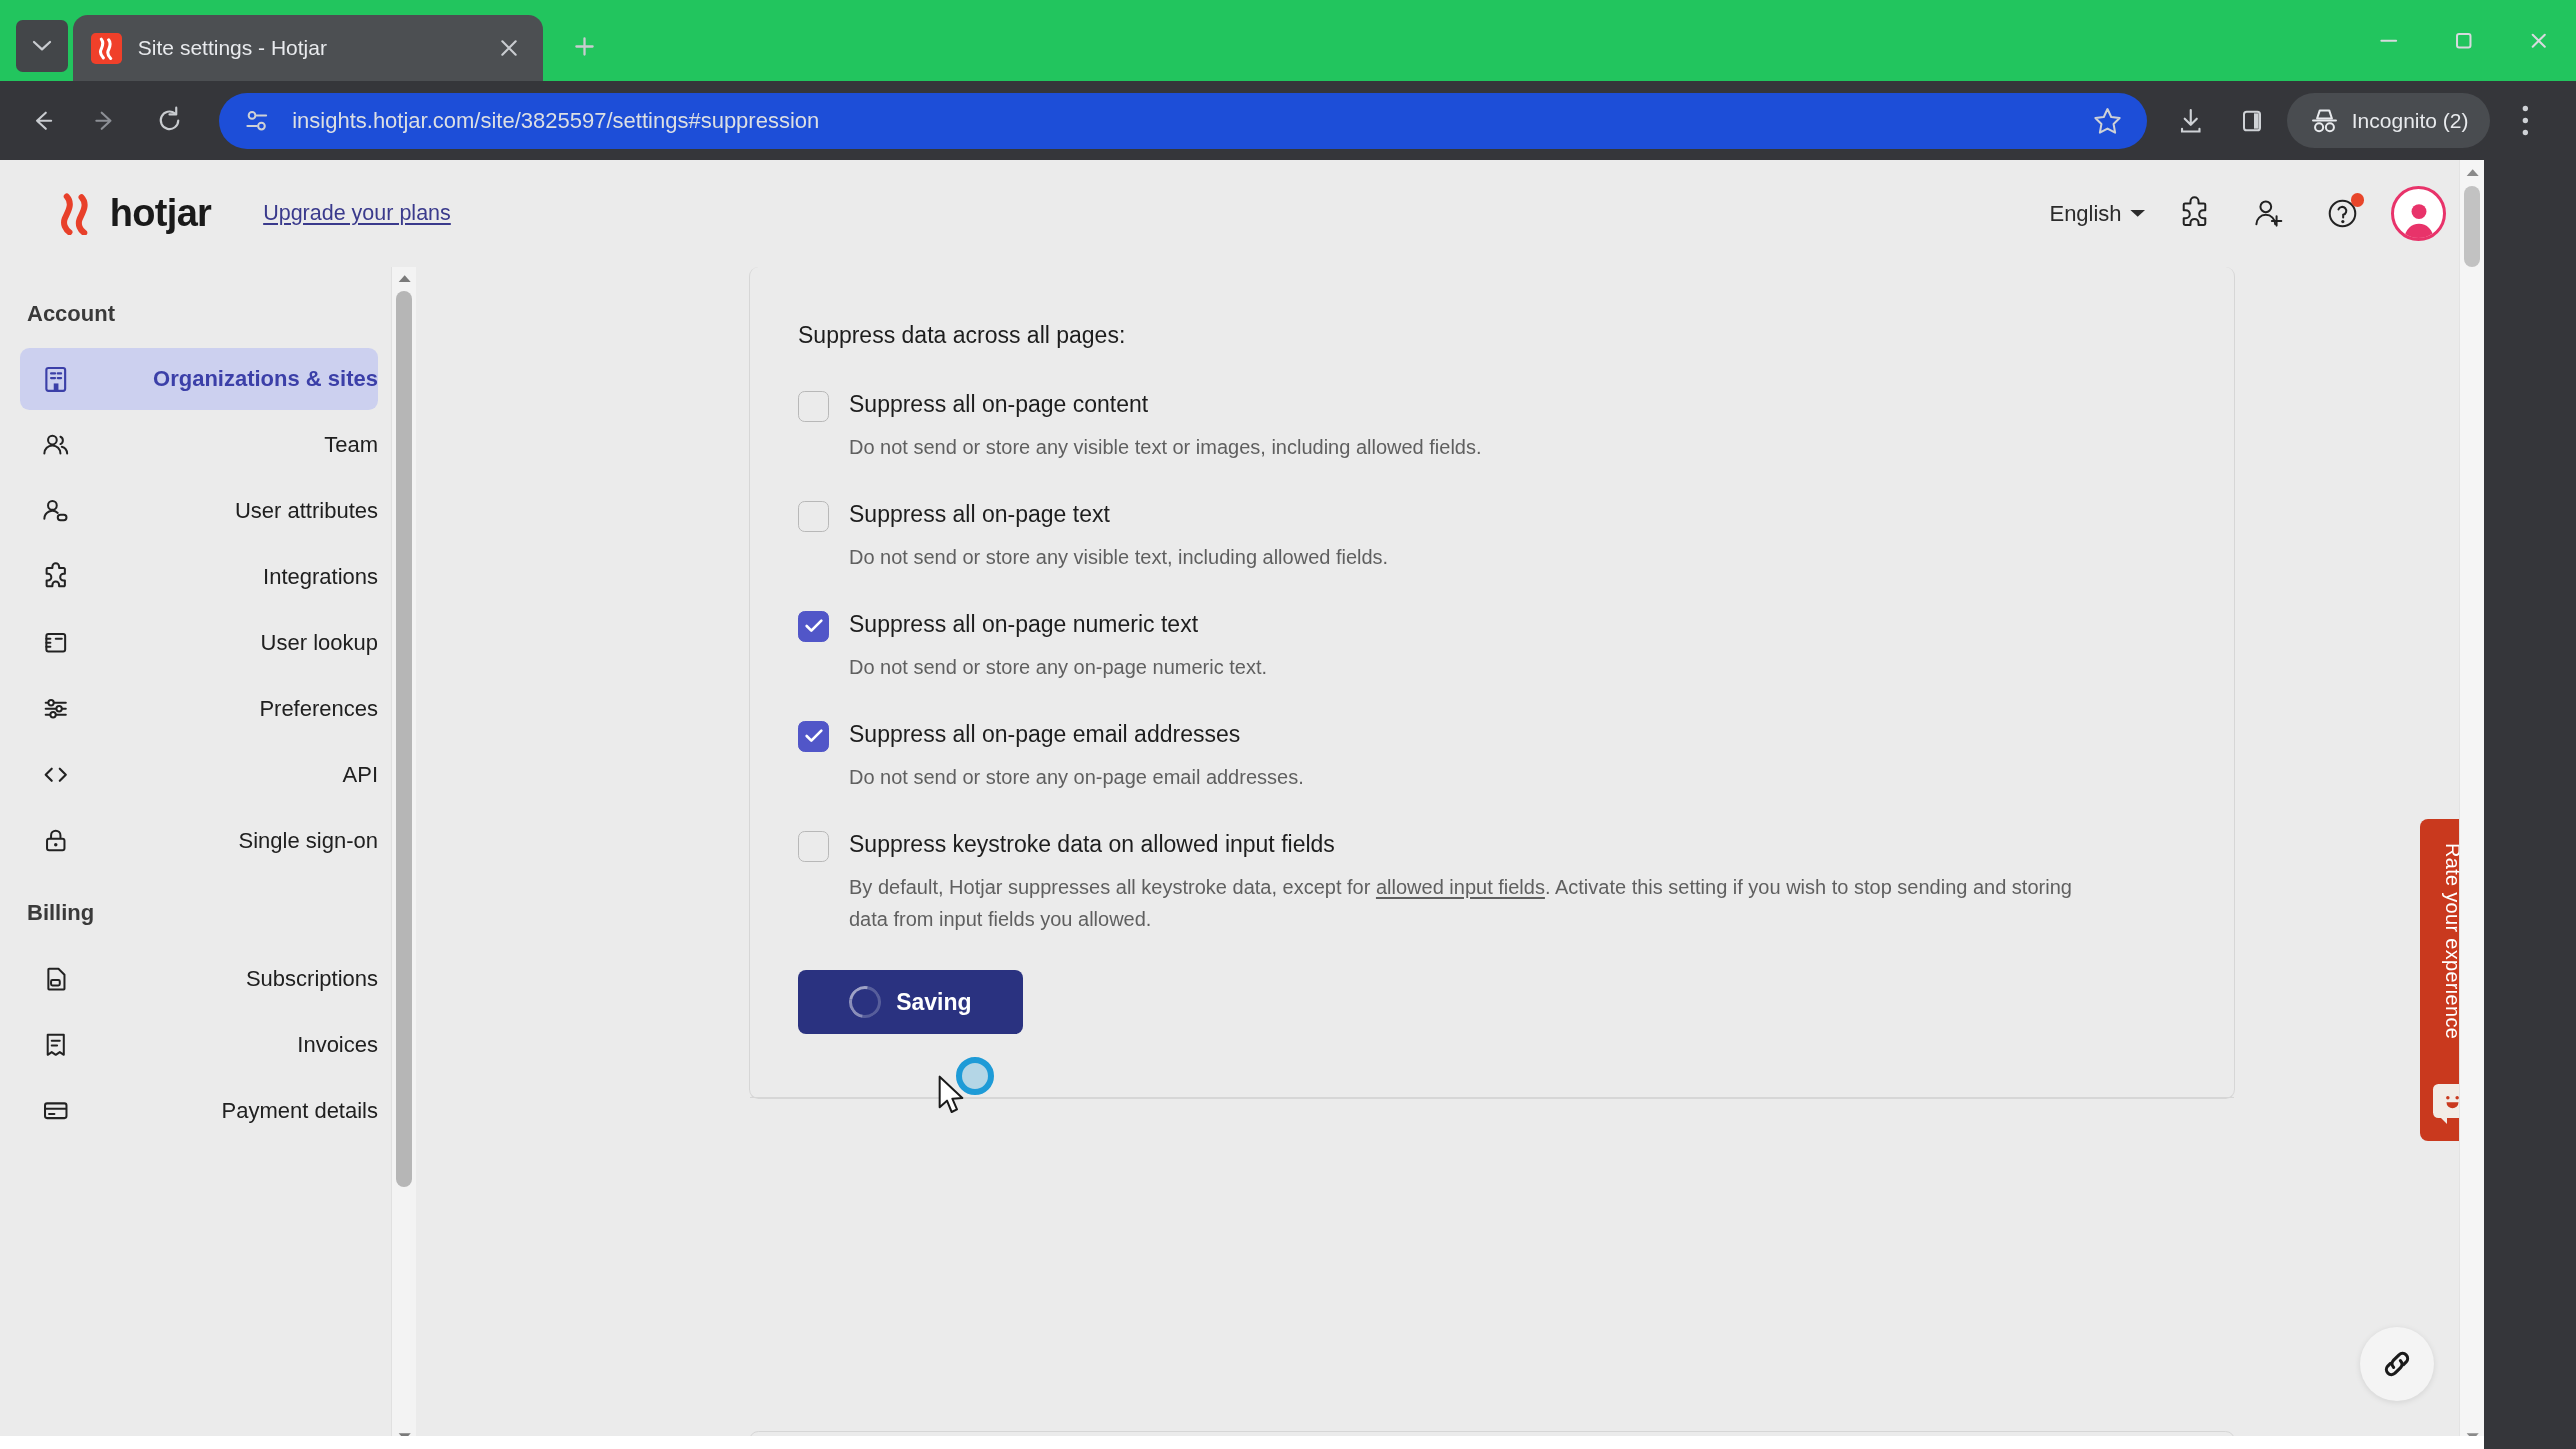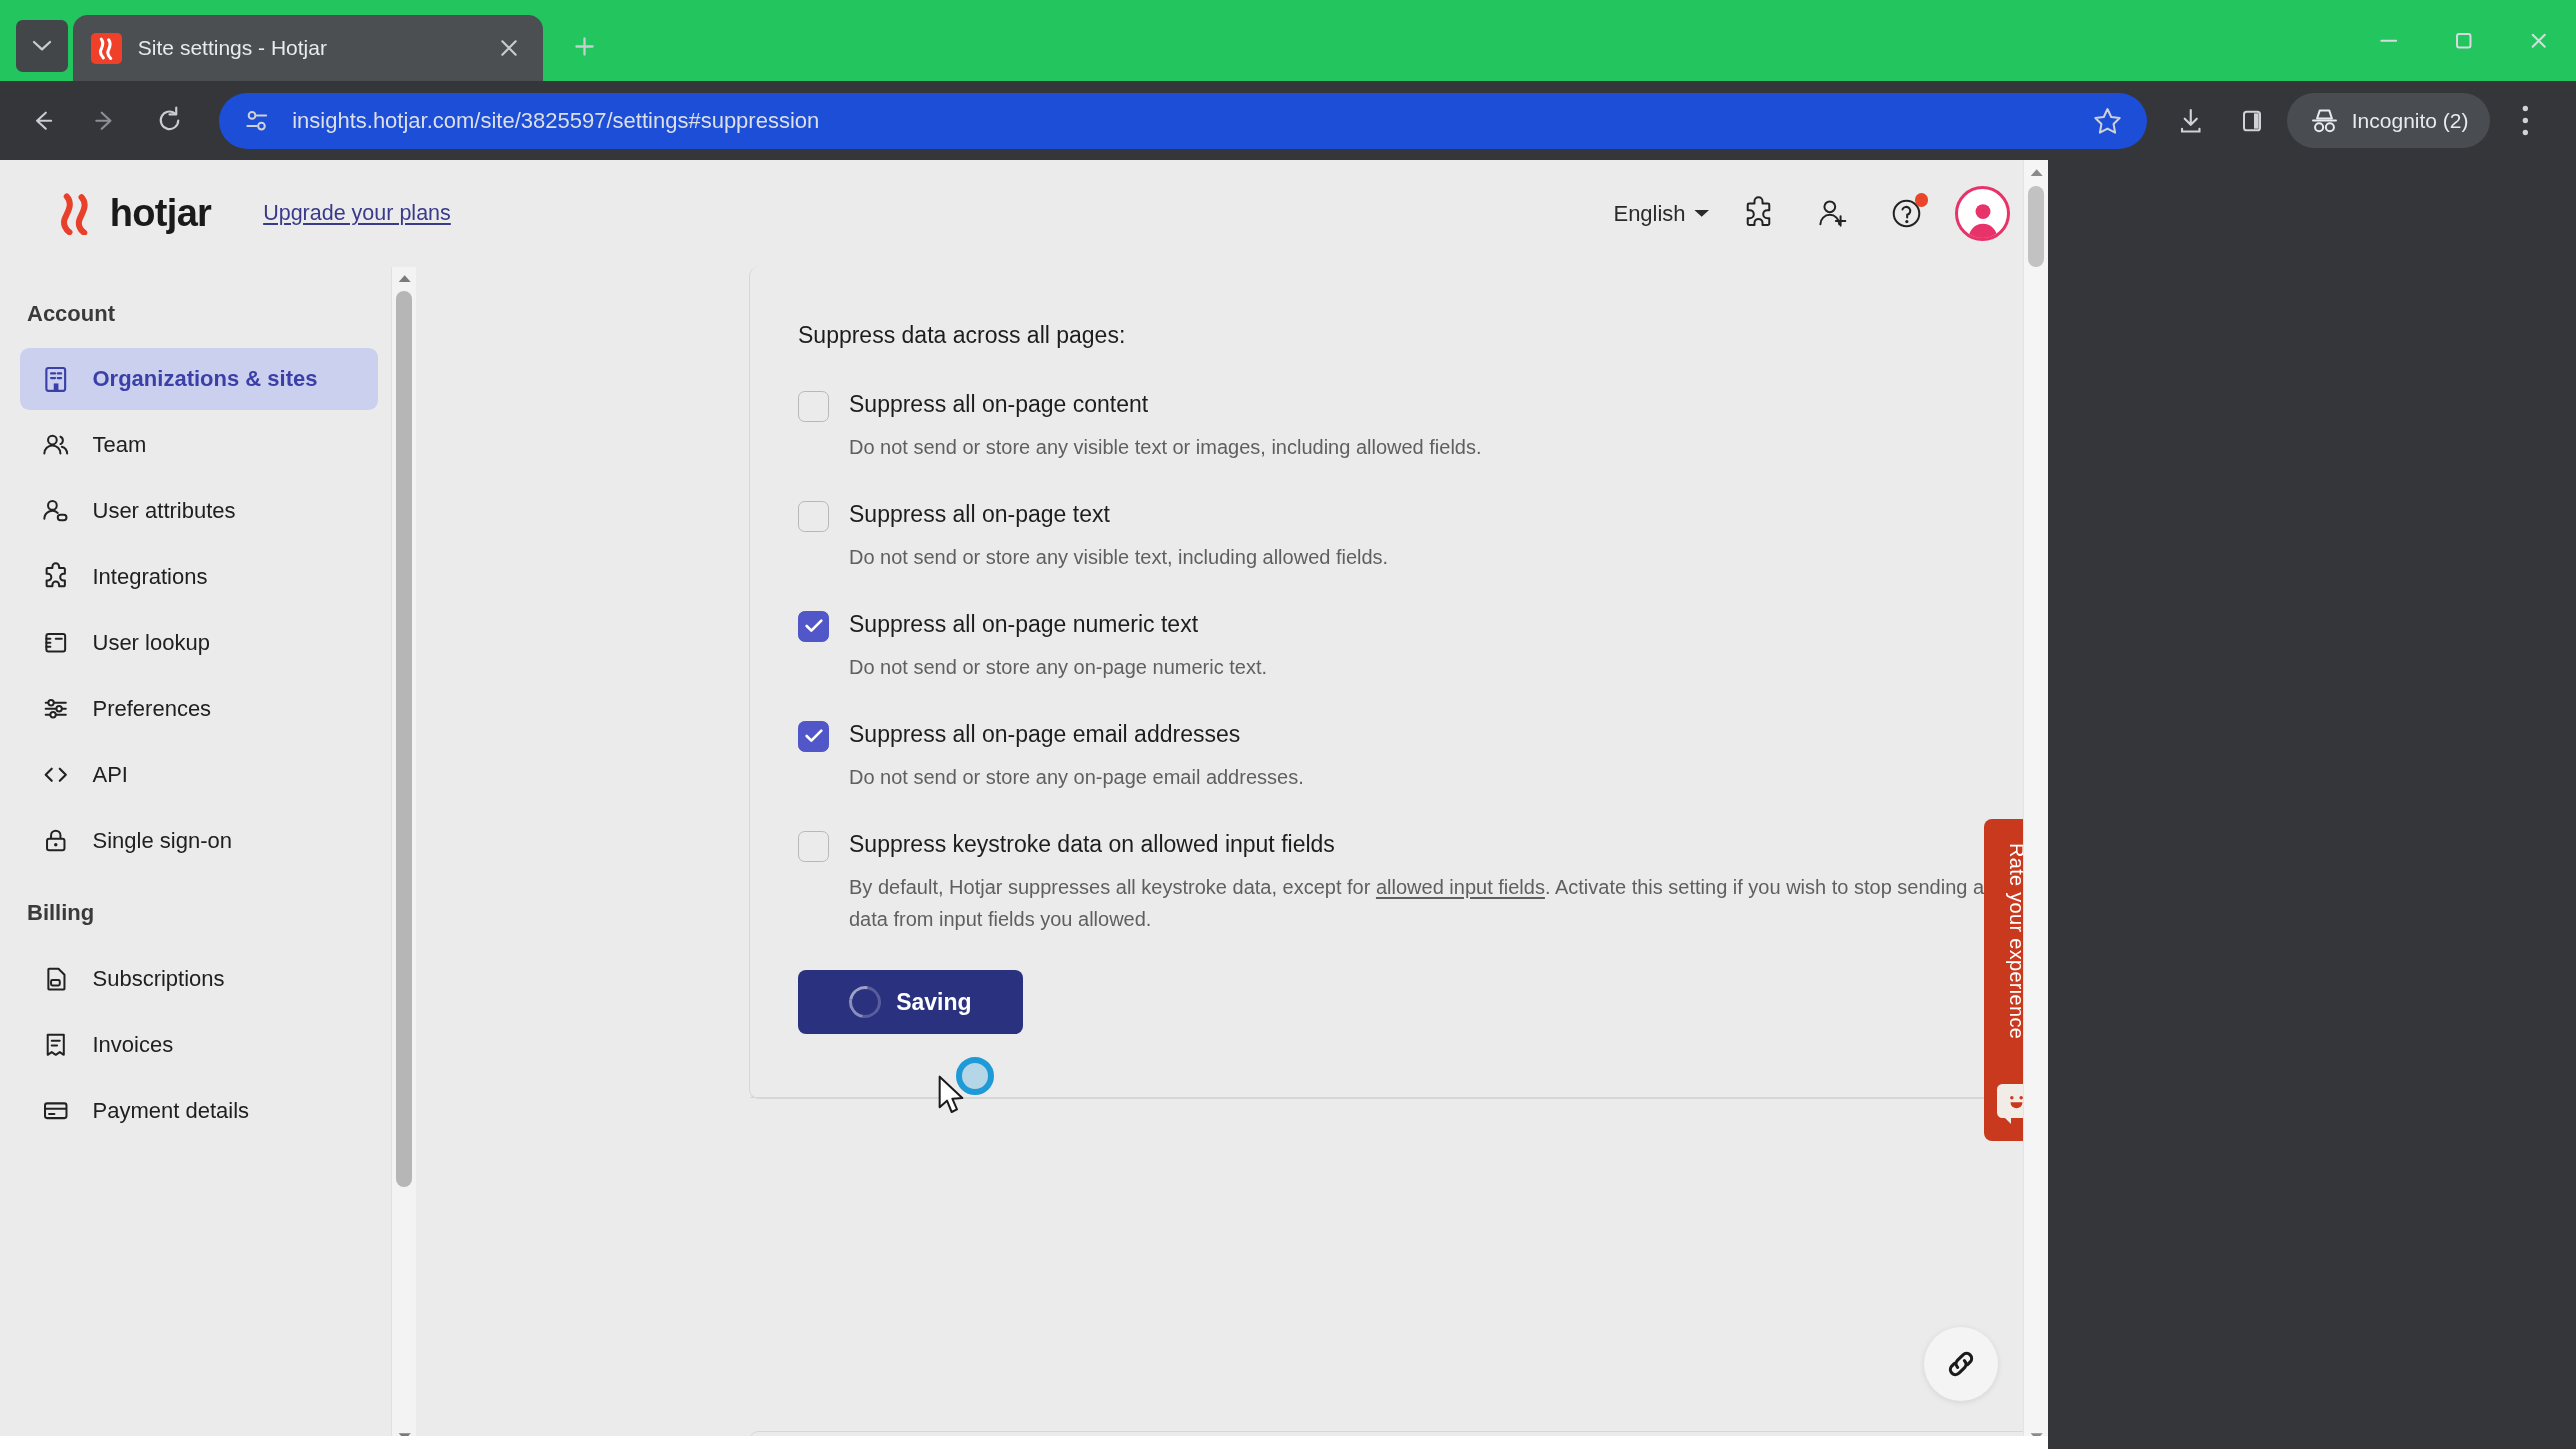--- a/index.html
+++ b/index.html
@@ -62,21 +62,21 @@
   .omnibox .staricon { flex:0 0 auto; width: 47px; height:47px; display:flex; align-items:center; justify-content:center;}
   .tbicon { width: 62px; height: 62px; display:flex; align-items:center; justify-content:center; border-radius:50%; flex:0 0 auto;}
   .incognito-pill {
     height: 55px; border-radius: 27.5px; background: #494c50; display: flex; align-items: center;
     padding: 0 21.5px; gap: 12px; margin: 0 4px; flex: 0 0 auto;
   }
   .incognito-pill span { color: #e8eaed; font-size: 21px; white-space: nowrap; }
 
   
   .viewport {
-    position: absolute; left: 0; top: 160px; width: 2048px; height: 1289px;
+    position: absolute; left: 0; top: 160px; width: 2484px; height: 1289px;
     background: #3b82f6; overflow: hidden;
   }
 
   .app-header {
     height: 107px; background: #ebebeb; display: flex; align-items: center;
     padding: 0 38px 0 56px; position: relative;
   }
   .logo-wrap { display: flex; align-items: center; gap: 14.8px; }
   .logo-text { font-size: 38px; font-weight: bold; color: #1a1a1a; letter-spacing: -0.7px; }
   .upgrade-link {
@@ -101,21 +101,21 @@
 
   .sidebar {
     width: 416px; background: #ebebeb; position: relative; padding-top: 19px; flex: 0 0 auto;
   }
   .side-group-title {
     font-size: 22px; color: #3a3a3a; font-weight: bold; padding: 14.8px 0 17.4px 27px;
   }
   .side-item {
     display: flex; align-items: center; gap: 21.5px; height: 62px;
     margin: 4px 38px 4px 20px; padding-left: 20px; border-radius: 9.4px;
-    color: #202020; font-size: 22px; white-space: nowrap;
+    color: #202020; font-size: 22px; white-space: nowrap; justify-content: space-between;
   }
   .side-item.active { background: #ccd0ef; color: #3b3fa8; font-weight: bold; }
   .side-icon { width: 31px; height: 31px; display:flex; align-items:center; justify-content:center; flex:0 0 auto;}
 
   .sb-track {
     position: absolute; right: 0; top: 0; width: 25.5px; height: 100%;
     background: #f3f3f3; border-left: 0.7px solid #e0e0e0;
   }
   .sb-thumb {
     position: absolute; left: 4.7px; top: 24px; width: 16px; height: 896px;

